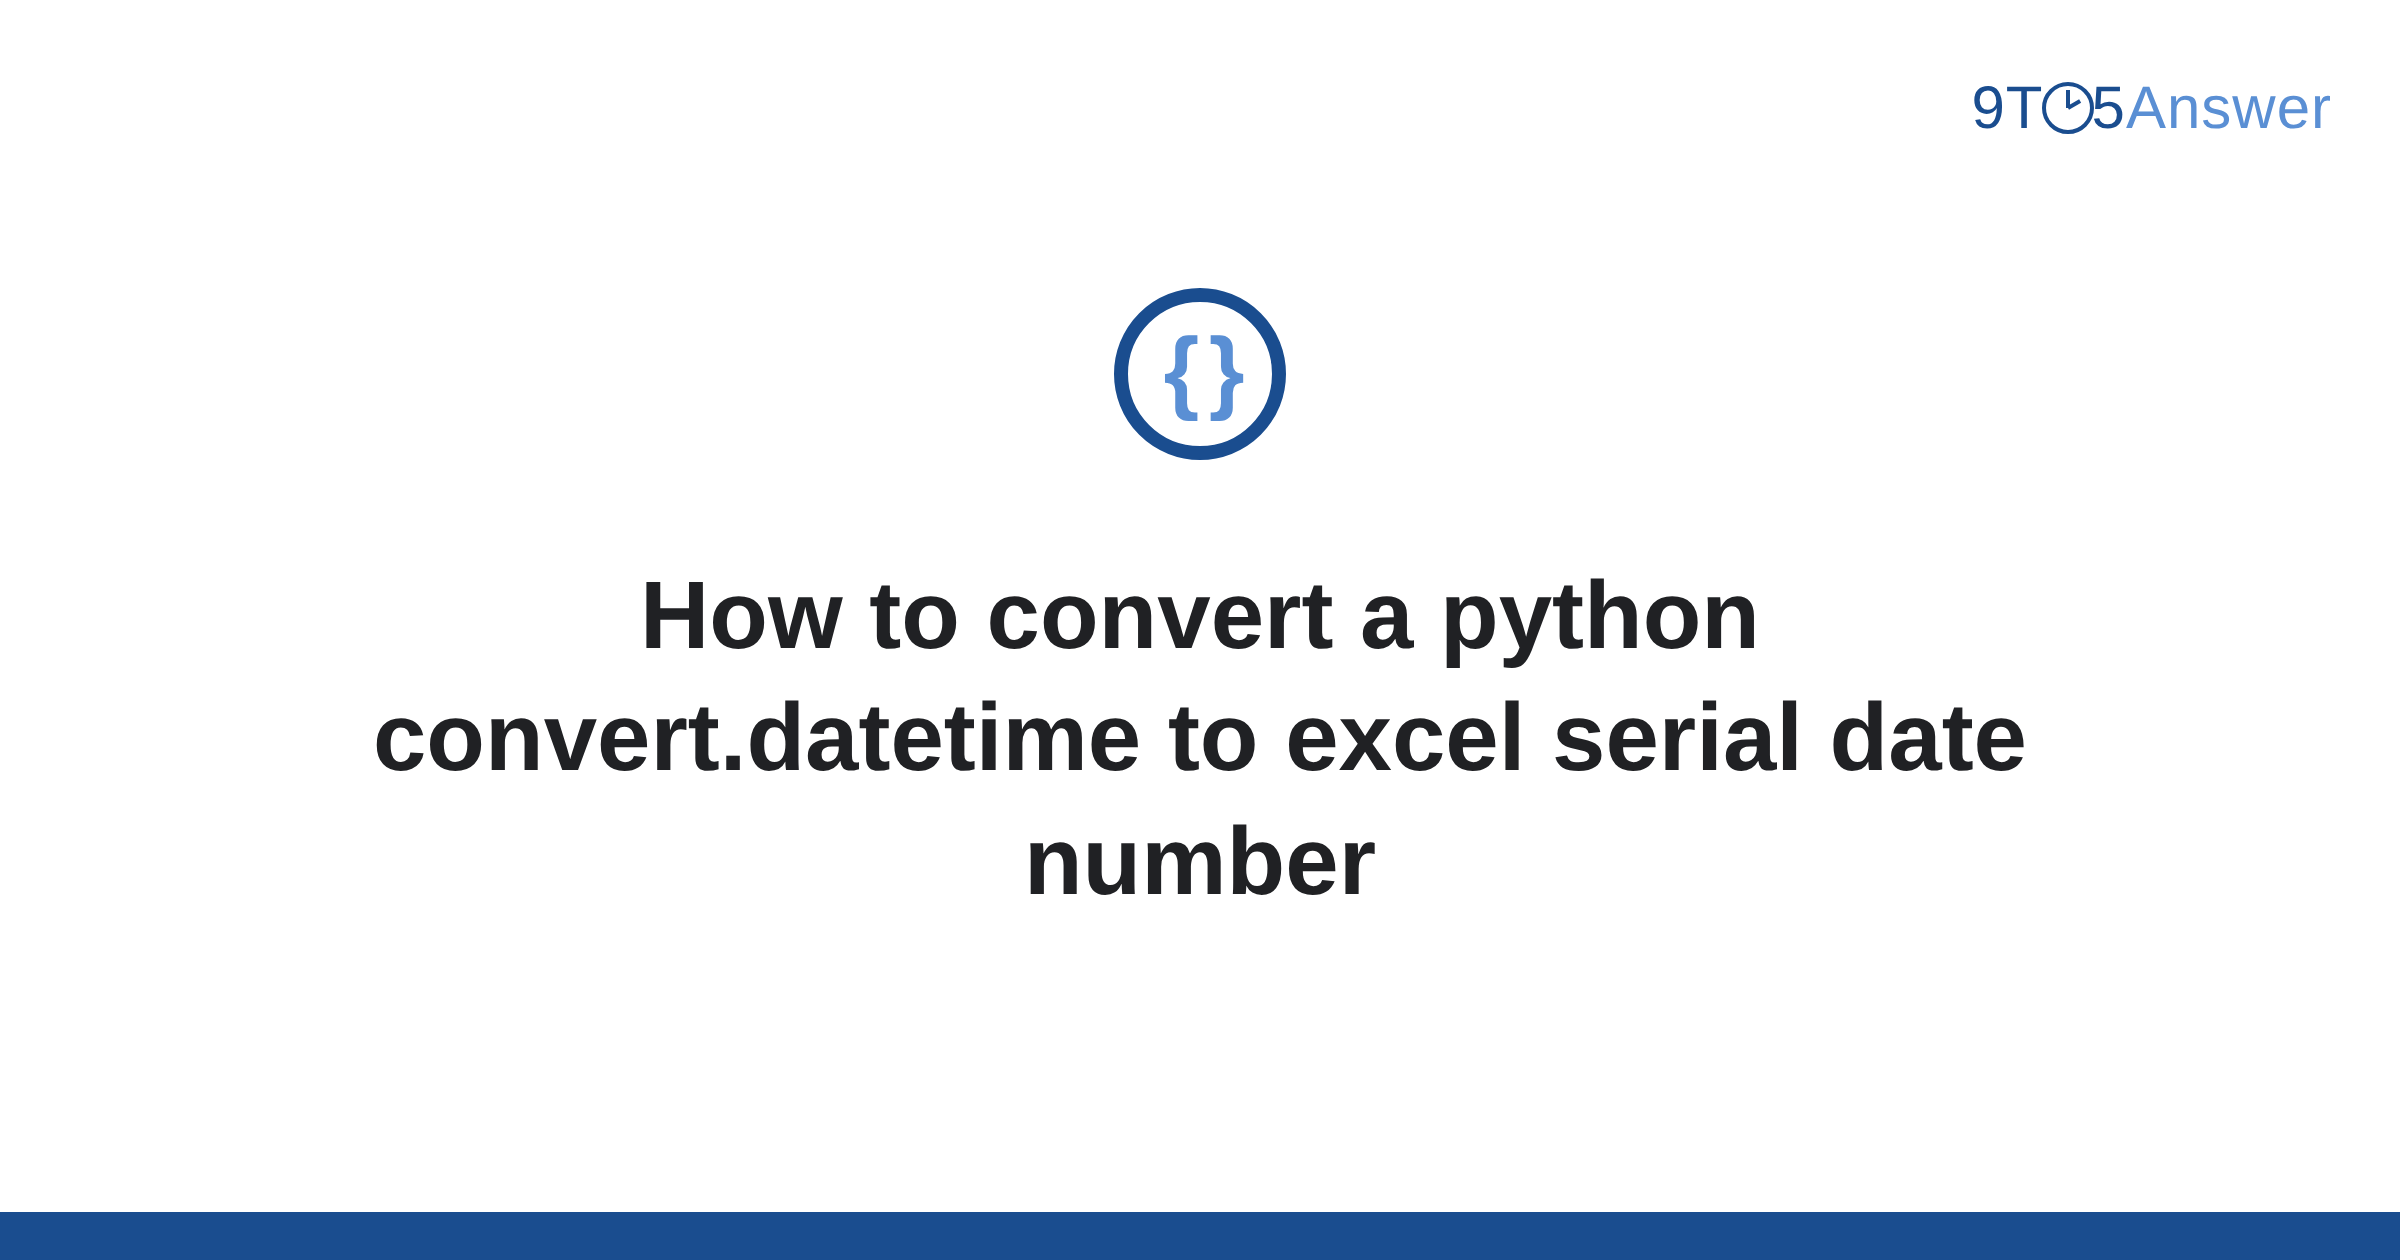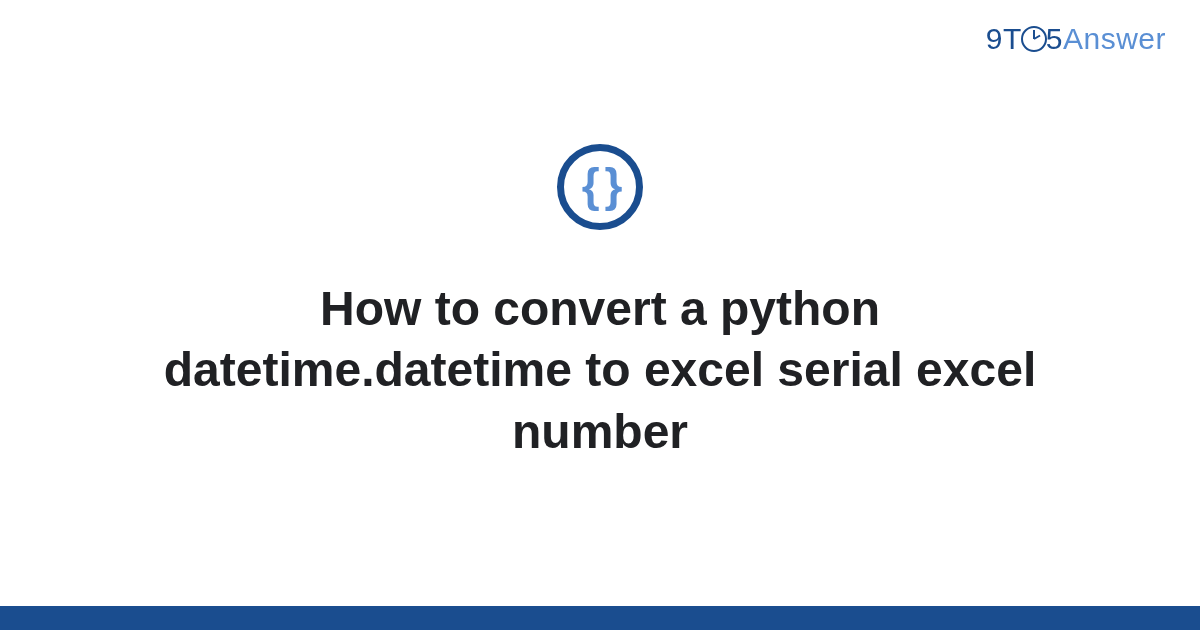--- a/index.html
+++ b/index.html
@@ -10,21 +10,21 @@
     body {
       width: 1200px;
       height: 630px;
       background: #ffffff;
       font-family: -apple-system, BlinkMacSystemFont, "Segoe UI", Helvetica, Arial, sans-serif;
       position: relative;
       overflow: hidden;
     }
     .logo {
       position: absolute;
-      top: 22px;
+      top: 38px;
       right: 34px;
       font-size: 30px;
       font-weight: 400;
       letter-spacing: 0.5px;
     }
     .logo-9t {
       color: #1a4d8f;
       font-weight: 500;
     }
     .logo-clock {
@@ -119,16 +119,16 @@
 <body>
 
 <div class="logo">
   <span class="logo-9t">9T</span><span class="logo-clock"></span><span class="logo-5">5</span><span class="logo-answer">Answer</span>
 </div>
 
 <div class="center-wrap">
   <div class="code-badge">
     <span class="code-badge-inner">{ }</span>
   </div>
-  <h1 class="title">How to convert a python datetime.datetime to excel serial excel number</h1>
+  <h1 class="title">How to convert a python convert.datetime to excel serial date number</h1>
 </div>
 
 <div class="bottom-bar"></div>
 
 </body></html>

